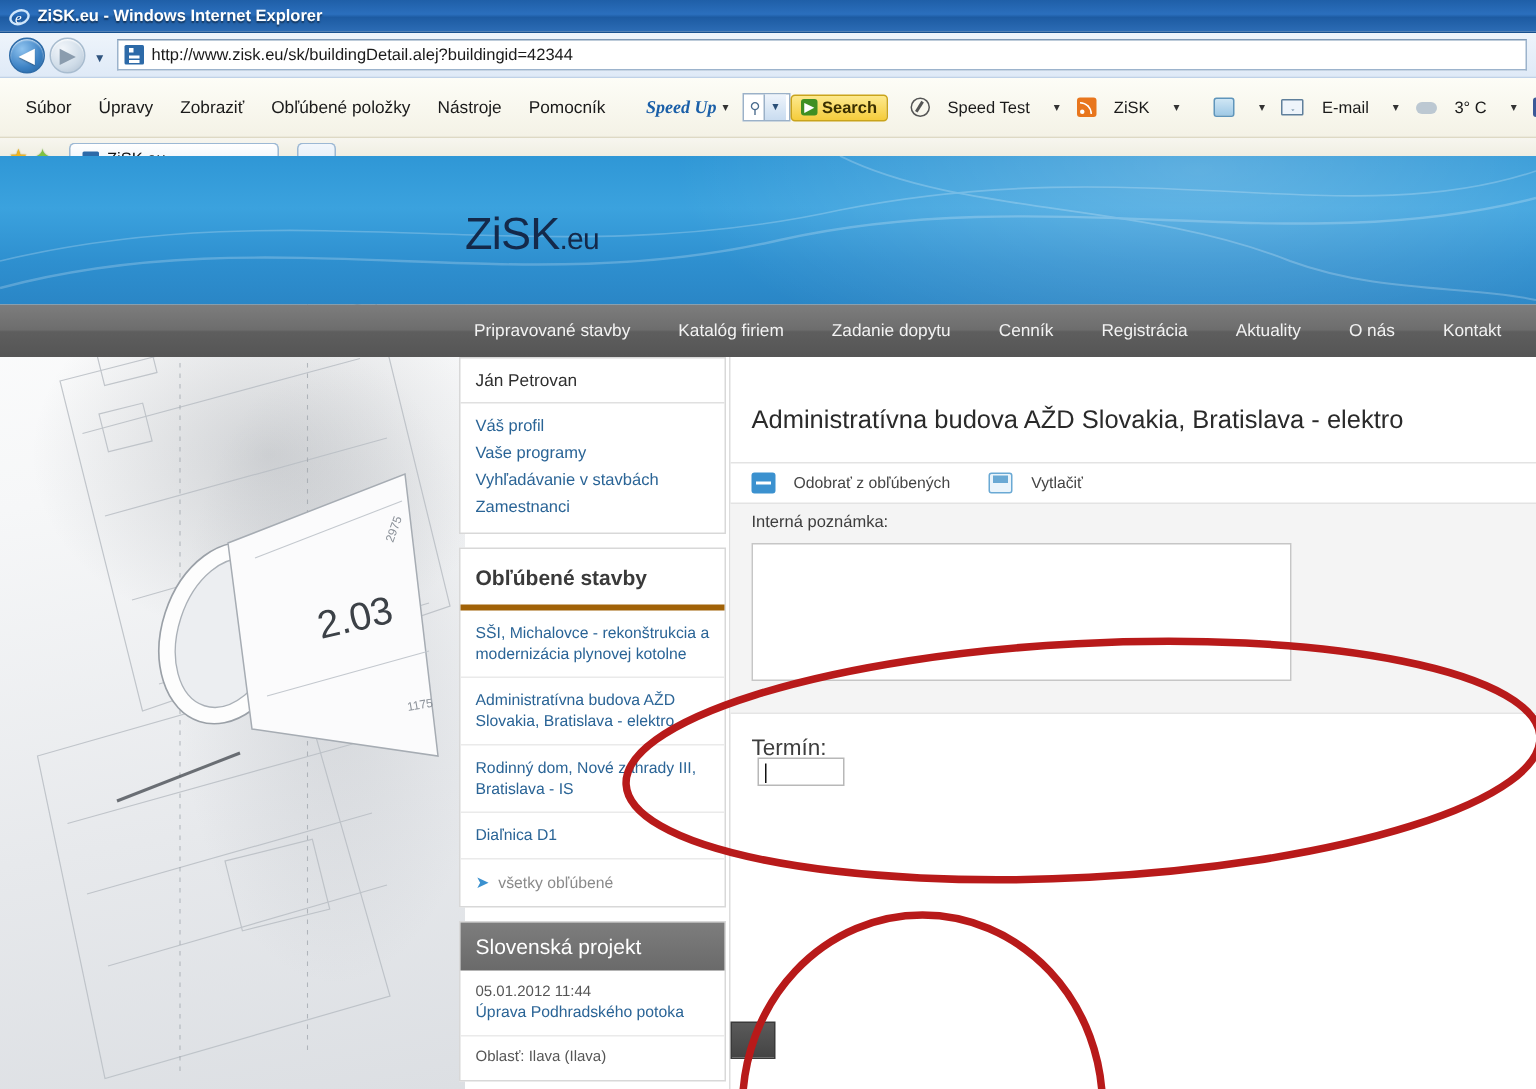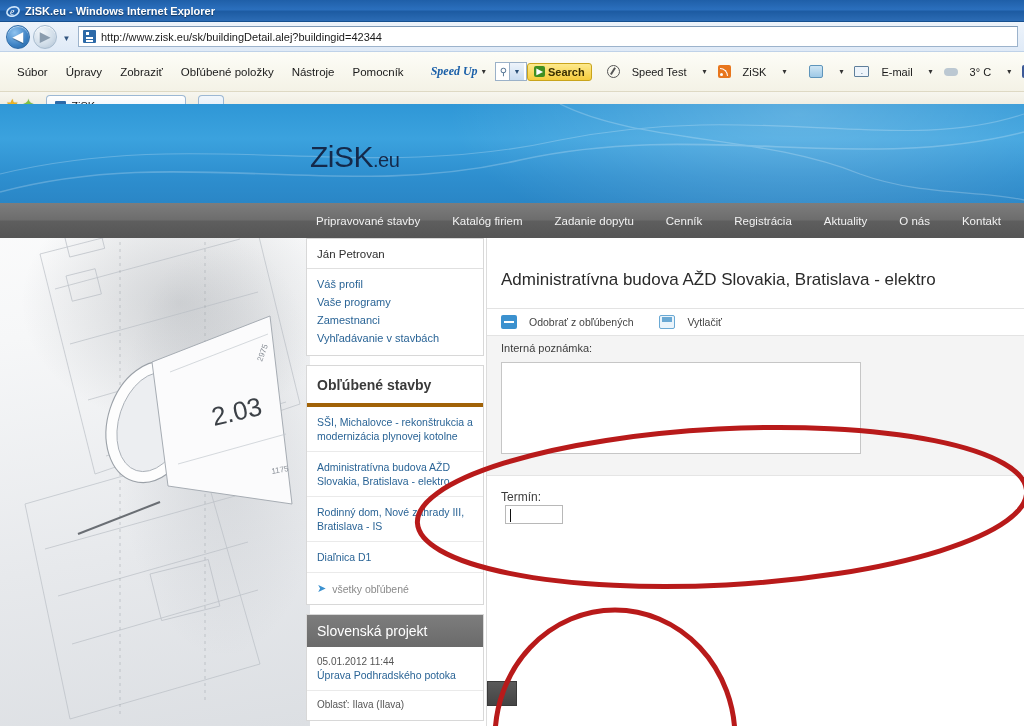--- a/index.html
+++ b/index.html
@@ -336,21 +336,21 @@
   }
   .note-box {
     width: 360px; height: 92px; background: #ffffff; border: 1px solid #c6c6c6;
   }
   .form-bg {
     position: absolute; left: 0; top: 98px; width: 538px; height: 140px;
     background: #f4f4f4; border-bottom: 1px solid #e5e5e5;
   }
   .termin-label {
     position: absolute; left: 14px; top: 252px;
-    font-size: 12px; color: #3d3d3d;
+    font-size: 15px; color: #3d3d3d;
   }
   .termin-input {
     position: absolute; left: 18px; top: 267px; width: 58px; height: 19px;
     background: #ffffff; border: 1px solid #b8b8b8;
   }
   .caret-bar {
     position: absolute; left: 4px; top: 3px; width: 1px; height: 13px;
     background: #111111;
   }
 
@@ -596,22 +596,22 @@
 
     <div class="content-wrap">
 
       <div class="sidebar">
 
         <div class="side-box">
           <div class="side-name">Ján Petrovan</div>
           <div class="side-links-pad">
             <span class="side-link">Váš profil</span>
             <span class="side-link">Vaše programy</span>
+            <span class="side-link">Vyhľadávanie v stavbách</span>
             <span class="side-link">Zamestnanci</span>
-            <span class="side-link">Vyhľadávanie v stavbách</span>
           </div>
         </div>
 
         <div class="side-box">
           <div class="side-head">Obľúbené stavby</div>
           <div class="fav-item">SŠI, Michalovce - rekonštrukcia a modernizácia plynovej kotolne</div>
           <div class="fav-item">Administratívna budova AŽD Slovakia, Bratislava - elektro</div>
           <div class="fav-item">Rodinný dom, Nové záhrady III, Bratislava - IS</div>
           <div class="fav-item">Diaľnica D1</div>
           <div class="fav-all">

